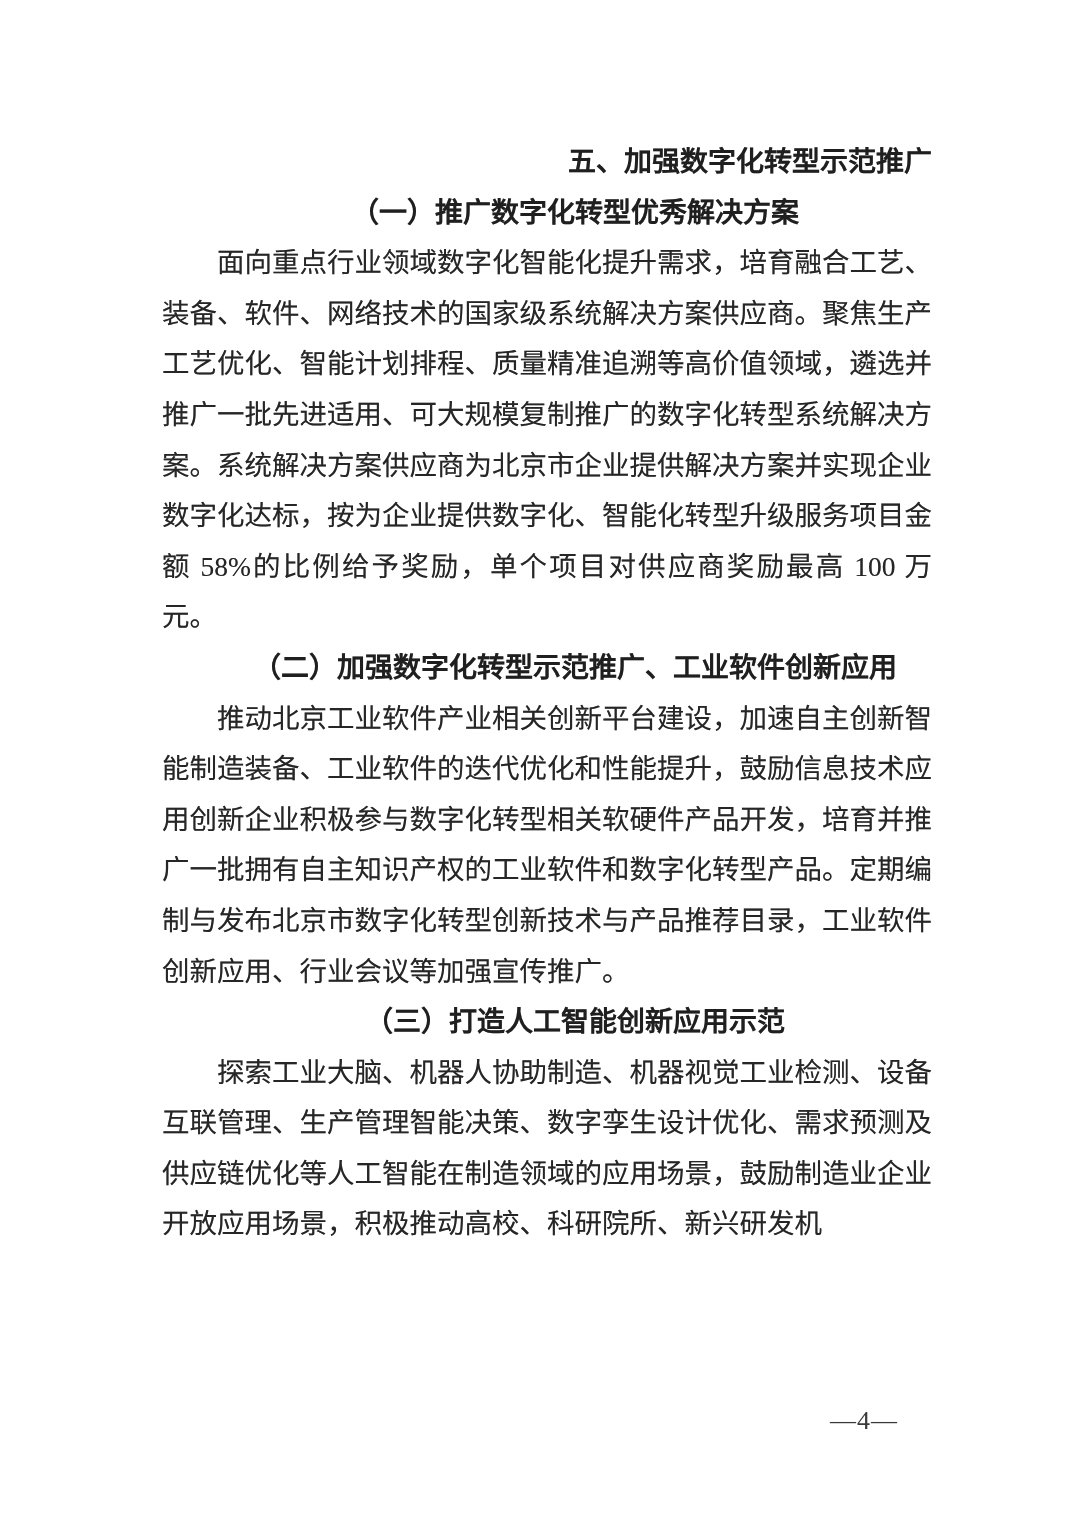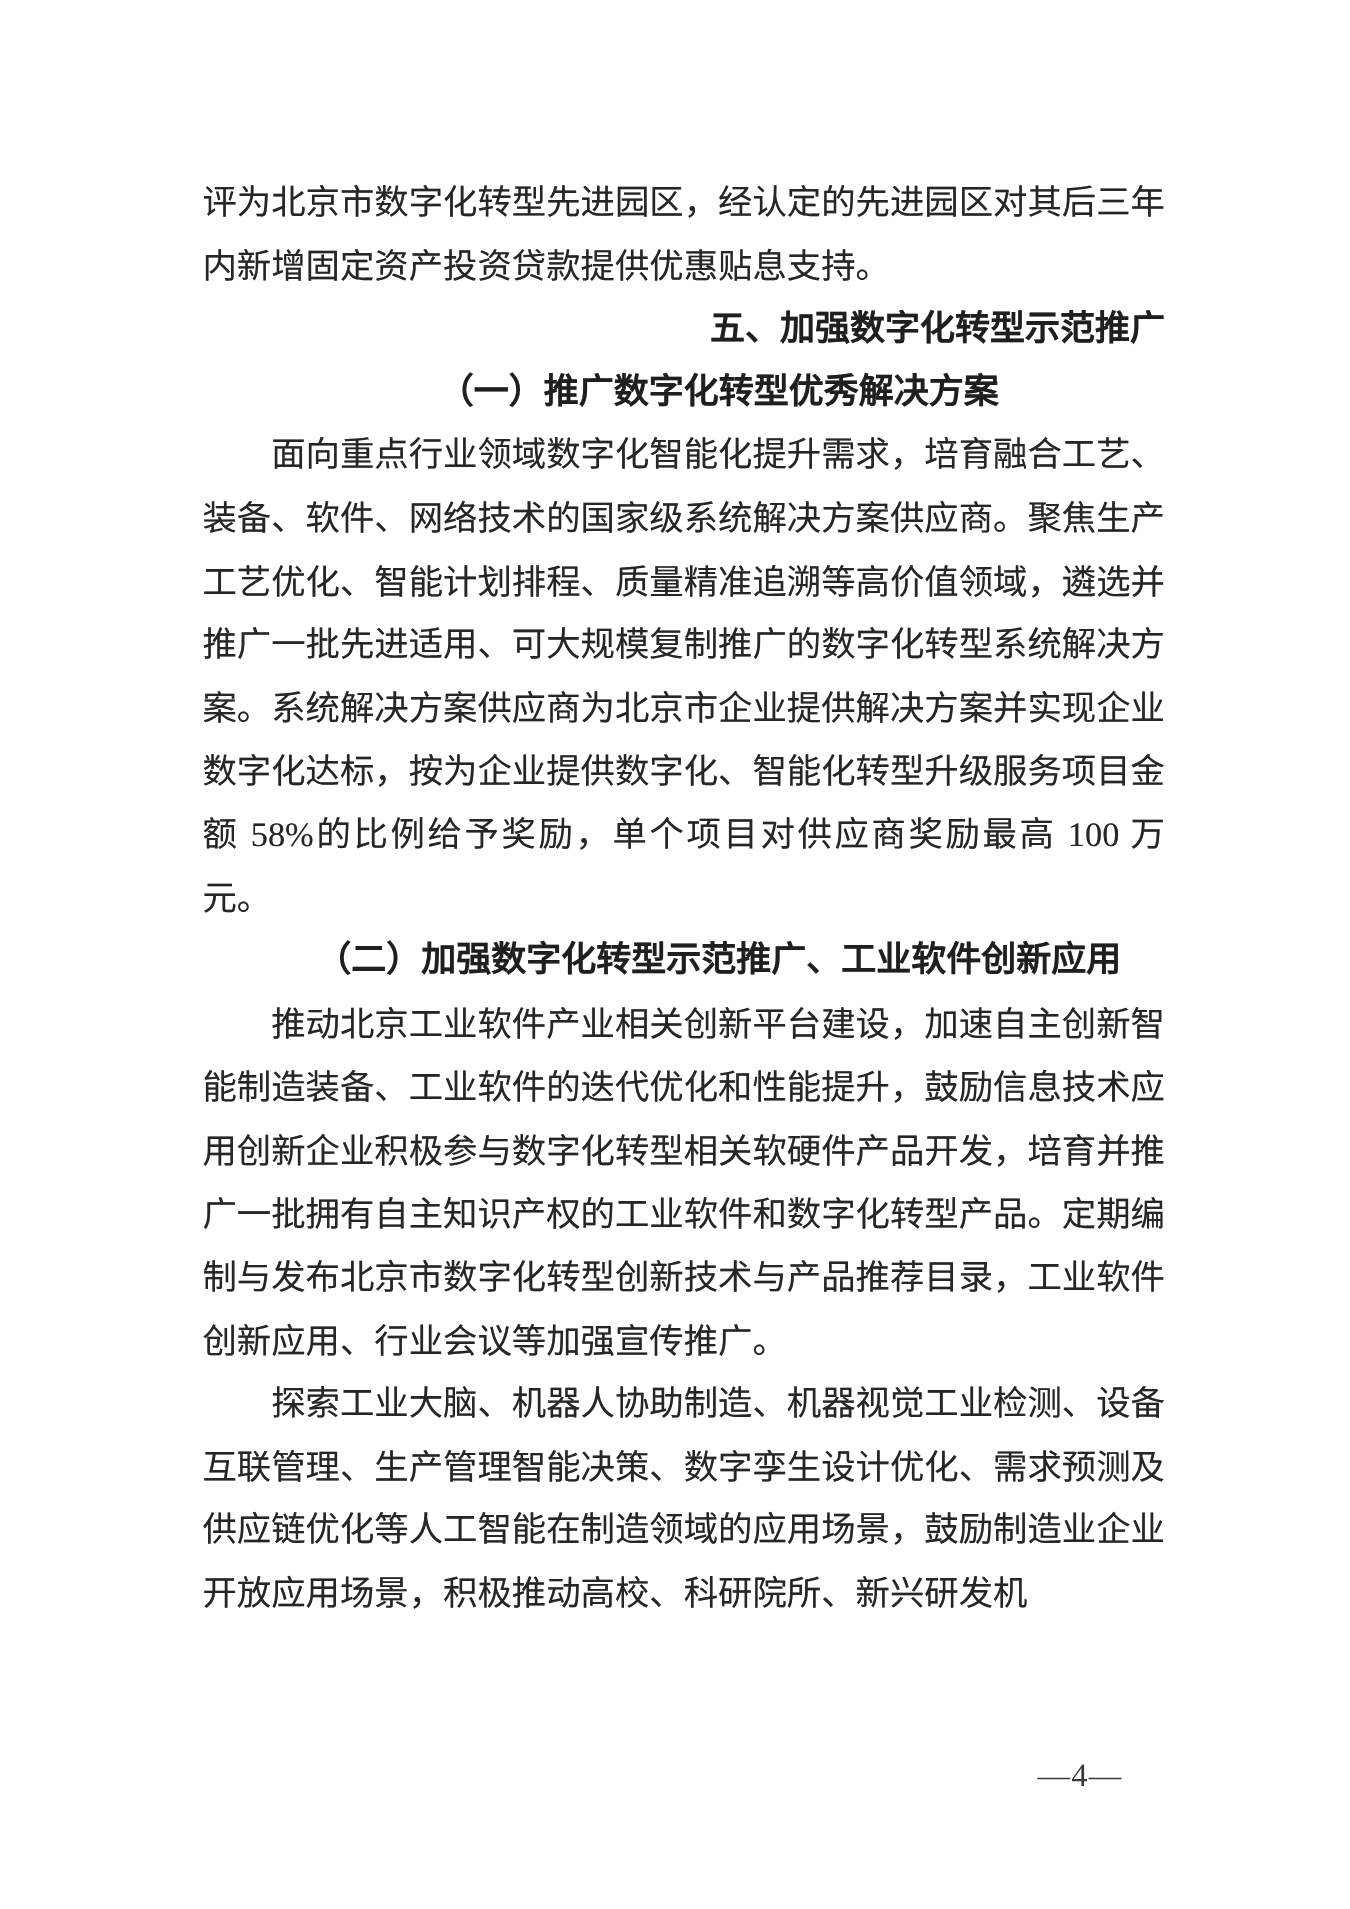--- a/index.html
+++ b/index.html
@@ -59,22 +59,22 @@
     line-height: 30px;
     letter-spacing: 1px;
     color: #3a3a3a;
   }
 </style>
 </head>
 <body>
 
 <div class="page">
   <main class="content">
-    <p class="para no-indent">评为北京市数字化转型先进园区，经认定的先进园区对其后三年内新增固定资产投资贷款提供优惠贴息支持。</p>
     <h2 class="h-section">五、加强数字化转型示范推广</h2>
     <h3 class="h-sub">（一）推广数字化转型优秀解决方案</h3>
     <p class="para">面向重点行业领域数字化智能化提升需求，培育融合工艺、装备、软件、网络技术的国家级系统解决方案供应商。聚焦生产工艺优化、智能计划排程、质量精准追溯等高价值领域，遴选并推广一批先进适用、可大规模复制推广的数字化转型系统解决方案。系统解决方案供应商为北京市企业提供解决方案并实现企业数字化达标，按为企业提供数字化、智能化转型升级服务项目金额 58%的比例给予奖励，单个项目对供应商奖励最高 100 万元。</p>
     <h3 class="h-sub">（二）加强数字化转型示范推广、工业软件创新应用</h3>
     <p class="para">推动北京工业软件产业相关创新平台建设，加速自主创新智能制造装备、工业软件的迭代优化和性能提升，鼓励信息技术应用创新企业积极参与数字化转型相关软硬件产品开发，培育并推广一批拥有自主知识产权的工业软件和数字化转型产品。定期编制与发布北京市数字化转型创新技术与产品推荐目录，工业软件创新应用、行业会议等加强宣传推广。</p>
+    <h3 class="h-sub">（三）打造人工智能创新应用示范</h3>
     <p class="para">探索工业大脑、机器人协助制造、机器视觉工业检测、设备互联管理、生产管理智能决策、数字孪生设计优化、需求预测及供应链优化等人工智能在制造领域的应用场景，鼓励制造业企业开放应用场景，积极推动高校、科研院所、新兴研发机</p>
   </main>
   <div class="footer">—4—</div>
 </div>
 
 </body></html>

